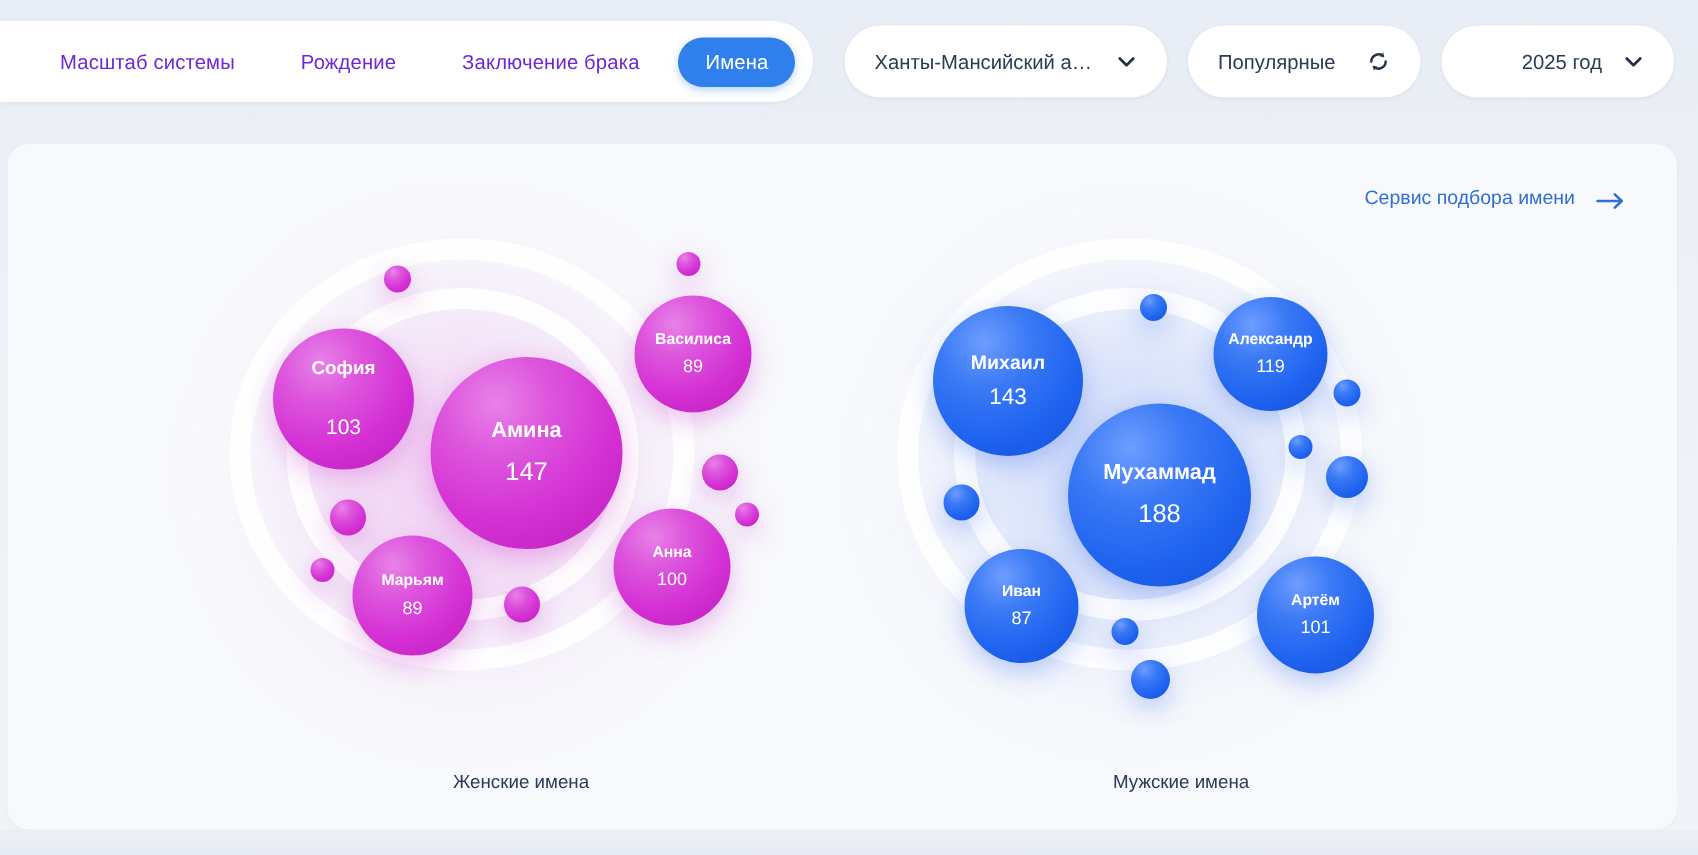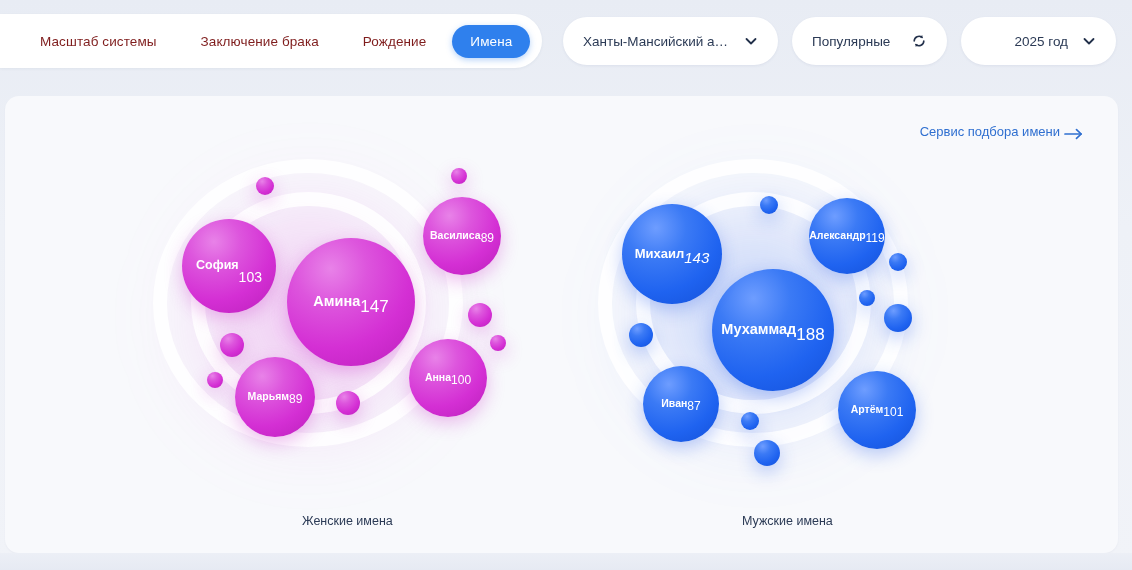--- a/index.html
+++ b/index.html
@@ -24,21 +24,21 @@
     height: 54px;
     background: #ffffff;
     border-radius: 0 27px 27px 0;
     display: flex; align-items: center;
     padding: 0 12px 0 22px;
     gap: 8px;
     box-shadow: 0 1px 3px rgba(40,60,110,.06);
   }
   .tab {
     font-size: 13.5px;
-    color: #7f1d1d;
+    color: #6d28d9;
     padding: 9px 18px;
     border-radius: 18px;
     white-space: nowrap;
     cursor: pointer;
     letter-spacing: .1px;
   }
   .tab.active {
     background: #2f80ed;
     color: #ffffff;
     font-weight: 400;
@@ -77,21 +77,21 @@
     position: absolute; left: 5px; top: 96px;
     width: 1113px; height: 457px;
     background: #f8f9fc;
     border-radius: 14px;
     box-shadow: 0 1px 2px rgba(40,60,110,.04);
     overflow: hidden;
   }
 
   .service-link {
     position: absolute; right: 34px; top: 28px;
-    display: flex; align-items: center; gap: 4px;
+    display: flex; align-items: flex-end; gap: 14px;
     cursor: pointer;
   }
   .service-link .txt { font-size: 13px; color: #2f6fd0; }
   .arrow-ico { width: 20px; height: 12px; }
 
   
   .cluster {
     position: absolute; top: 30px;
     width: 480px; height: 350px;
   }
@@ -111,21 +111,21 @@
     position: absolute; border-radius: 50%;
     filter: blur(34px); pointer-events: none;
   }
   .glow-f { left: 55px; top: 45px; width: 320px; height: 290px;
             background: radial-gradient(circle, rgba(226,110,226,.40) 0%, rgba(226,110,226,0) 68%); }
   .glow-m { left: 55px; top: 45px; width: 320px; height: 290px;
             background: radial-gradient(circle, rgba(72,120,245,.34) 0%, rgba(72,120,245,0) 68%); }
 
   .bub {
     position: absolute; border-radius: 50%;
-    display: flex; flex-direction: row;
+    display: flex; flex-direction: column;
     align-items: center; justify-content: center;
     color: #ffffff; text-align: center;
     cursor: pointer;
   }
   .bub .nm { font-weight: bold; line-height: 1.1; }
   .bub .vl { line-height: 1.1; }
 
   .f-fill {
     background:
       radial-gradient(circle at 34% 24%, #e882e8 0%, #dd55dd 28%, #d42fd4 62%, #bb1fbb 100%);
@@ -152,22 +152,22 @@
 </style>
 </head>
 <body>
 
 <div class="page">
 
   <div class="topbar">
 
     <div class="tabs">
       <div class="tab">Масштаб системы</div>
+      <div class="tab">Рождение</div>
       <div class="tab">Заключение брака</div>
-      <div class="tab">Рождение</div>
       <div class="tab active">Имена</div>
     </div>
 
     <div class="controls">
 
       <div class="ctrl ctrl-region">
         <span class="lbl">Ханты-Мансийский авто...</span>
         <span class="chev">
           <svg viewBox="0 0 14 14" width="14" height="14">
               <path d="M2.5 5 L7 9.5 L11.5 5" fill="none" stroke="#22304a" stroke-width="1.8" stroke-linecap="round" stroke-linejoin="round"></path>
@@ -257,21 +257,21 @@
           <div class="bub m-fill" style="left: 319px; top: 164px; height: 16px; width: 16px;"></div>
           <div class="bub m-fill" style="left: 344px; top: 178px; height: 28px; width: 28px;"></div>
           <div class="bub m-fill" style="left: 201px; top: 286px; height: 18px; width: 18px;"></div>
           <div class="bub m-fill" style="left: 214px; top: 314px; height: 26px; width: 26px;"></div>
           <div class="bub m-fill" style="left: 172px; top: 143px; height: 122px; width: 122px;">
             <span class="nm" style="font-size: 14.5px;">Мухаммад</span>
             <span class="vl" style="font-size: 17px; margin-top: 10px;">188</span>
           </div>
           <div class="bub m-fill" style="left: 82px; top: 78px; height: 100px; width: 100px;">
             <span class="nm" style="font-size: 13px;">Михаил</span>
-            <span class="vl" style="font-size: 15px; margin-top: 8px; font-style: italic;">143</span>
+            <span class="vl" style="font-size: 15px; margin-top: 8px;">143</span>
           </div>
           <div class="bub m-fill" style="left: 269px; top: 72px; height: 76px; width: 76px;">
             <span class="nm" style="font-size: 10.5px;">Александр</span>
             <span class="vl" style="font-size: 12px; margin-top: 6px;">119</span>
           </div>
           <div class="bub m-fill" style="left: 298px; top: 245px; height: 78px; width: 78px;">
             <span class="nm" style="font-size: 10.5px;">Артём</span>
             <span class="vl" style="font-size: 12px; margin-top: 6px;">101</span>
           </div>
           <div class="bub m-fill" style="left: 103px; top: 240px; height: 76px; width: 76px;">

